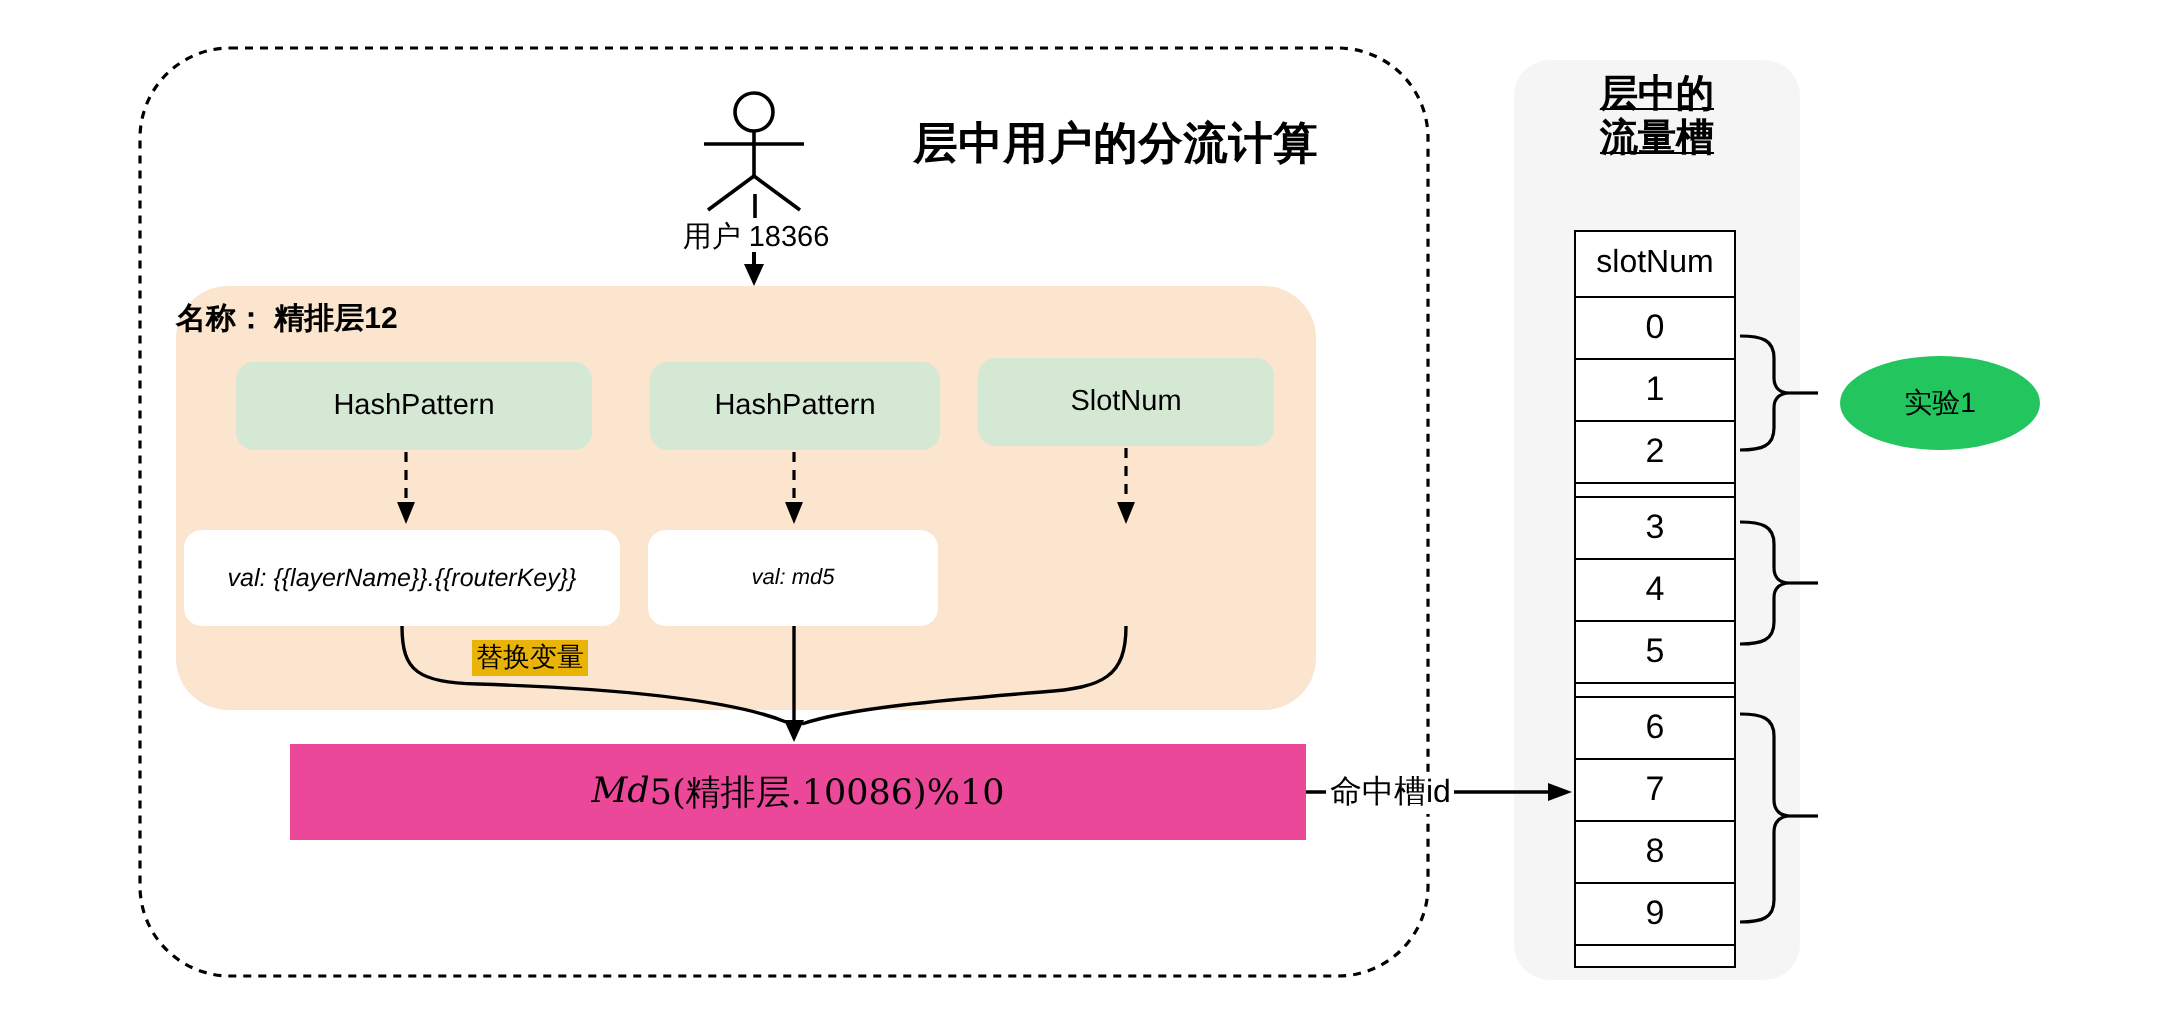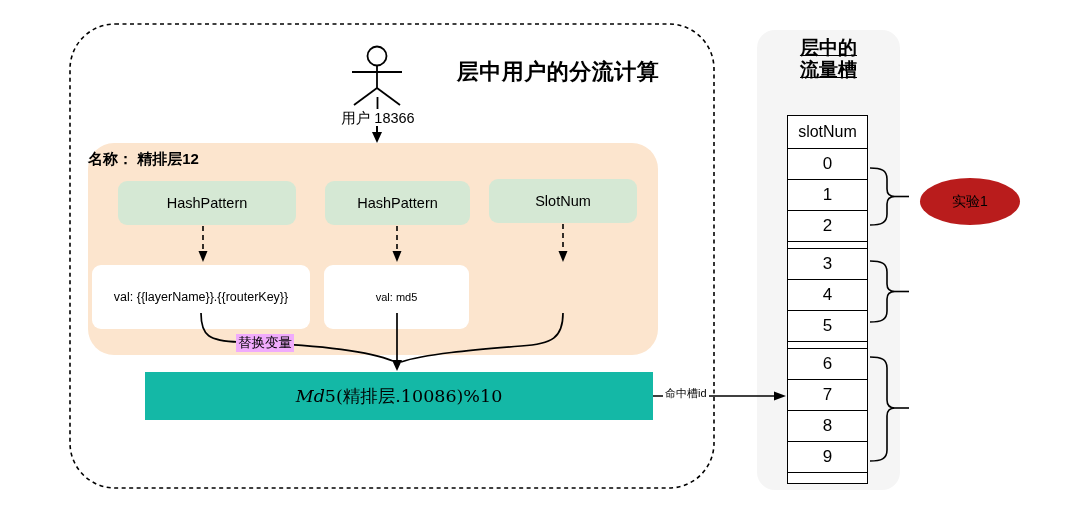--- a/index.html
+++ b/index.html
@@ -19,37 +19,37 @@
   .layer-box{left:88px;top:143px;width:570px;height:212px;background:#FCE5CE;border-radius:26px;z-index:1;}
   .layer-name{left:88px;top:150px;width:570px;font-size:15px;font-weight:600;z-index:3;}
   .param-box{
     background:#D5E8D4;border-radius:9px;height:44px;z-index:2;
     display:flex;align-items:center;justify-content:center;font-size:14.5px;
   }
   #param-0{left:118px;top:181px;width:178px;}
   #param-1{left:325px;top:181px;width:145px;}
   #param-2{left:489px;top:179px;width:148px;}
   .value-box{
-    background:#ffffff;border-radius:9px;height:64px;z-index:2;
-    display:flex;align-items:center;justify-content:center;font-size:13px;
+    background:#ffffff;border-radius:9px;height:48px;z-index:2;
+    display:flex;align-items:center;justify-content:center;font-size:13px;font-style:italic;
   }
   #value-0{left:92px;top:265px;width:218px;font-size:12.5px;}
   #value-1{left:324px;top:265px;width:145px;font-size:11px;}
   #value-2{left:489px;top:265px;width:148px;font-size:13.5px;}
   .replace-label{
-    left:236px;top:334px;background:#f0abfc;padding:0 2px;font-size:13.5px;z-index:6;
+    left:236px;top:320px;background:#eab308;padding:0 2px;font-size:13.5px;z-index:6;
   }
   .formula-box{
-    left:145px;top:372px;width:508px;height:48px;background:#14b8a6;z-index:2;
+    left:145px;top:372px;width:508px;height:48px;background:#ec4899;z-index:2;
     display:flex;align-items:center;justify-content:center;
     font-family:"DejaVu Serif","Liberation Serif",serif;font-size:17.5px;
   }
   .formula-italic{font-style:italic;}
   .hit-slot-label{
-    left:663px;top:386px;background:#ffffff;padding:0 2px;font-size:11px;z-index:6;
+    left:663px;top:386px;background:#ffffff;padding:0 2px;font-size:16px;z-index:6;
   }
   
   .slots-panel{left:757px;top:30px;width:143px;height:460px;background:#F5F5F5;border-radius:18px;z-index:1;}
   .panel-title{left:757px;width:143px;text-align:center;font-size:19px;font-weight:bold;line-height:22px;z-index:3;text-decoration:underline;}
   #panel-title-1{top:37px;}
   #panel-title-2{top:59px;}
   .slot-table{
     left:787px;top:115px;width:81px;height:369px;background:#ffffff;
     border:1.5px solid #000;z-index:2;
   }
@@ -57,21 +57,21 @@
     height:33px;border-bottom:1.5px solid #000;box-sizing:border-box;
     display:flex;align-items:center;justify-content:center;font-size:16px;
   }
   .slot-group{border-bottom:1.5px solid #000;}
   .slot-group + .slot-group{margin-top:6px;border-top:1.5px solid #000;}
   .slot-row{
     height:30px;display:flex;align-items:center;justify-content:center;font-size:17px;
   }
   .slot-row + .slot-row{border-top:1.5px solid #000;}
   .experiment{
-    width:100px;height:47px;background:#b91c1c;border-radius:50%;z-index:2;
+    width:100px;height:47px;background:#22c55e;border-radius:50%;z-index:2;
     display:flex;align-items:center;justify-content:center;font-size:14px;
   }
   #experiment-0{left:920px;top:178px;}
   #experiment-1{left:920px;top:270px;}
   #experiment-2{left:920px;top:405px;}
 </style>
 </head>
 <body>
 
 <div class="canvas">

